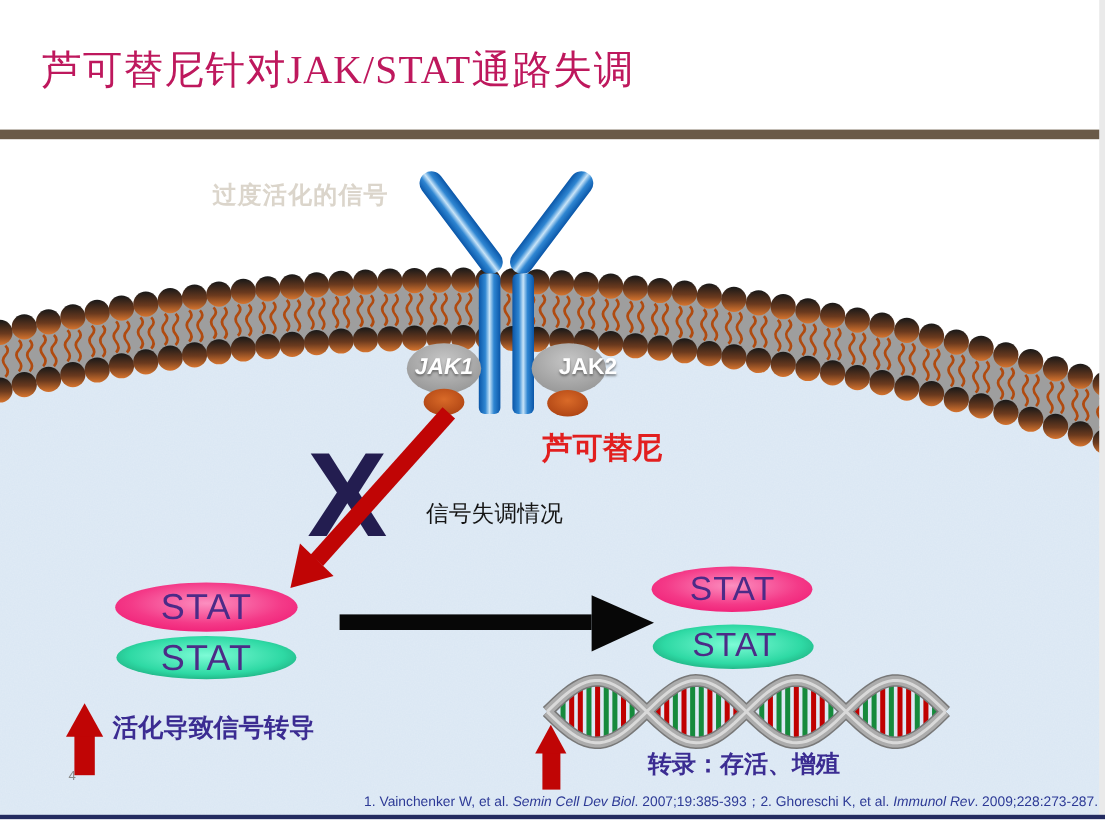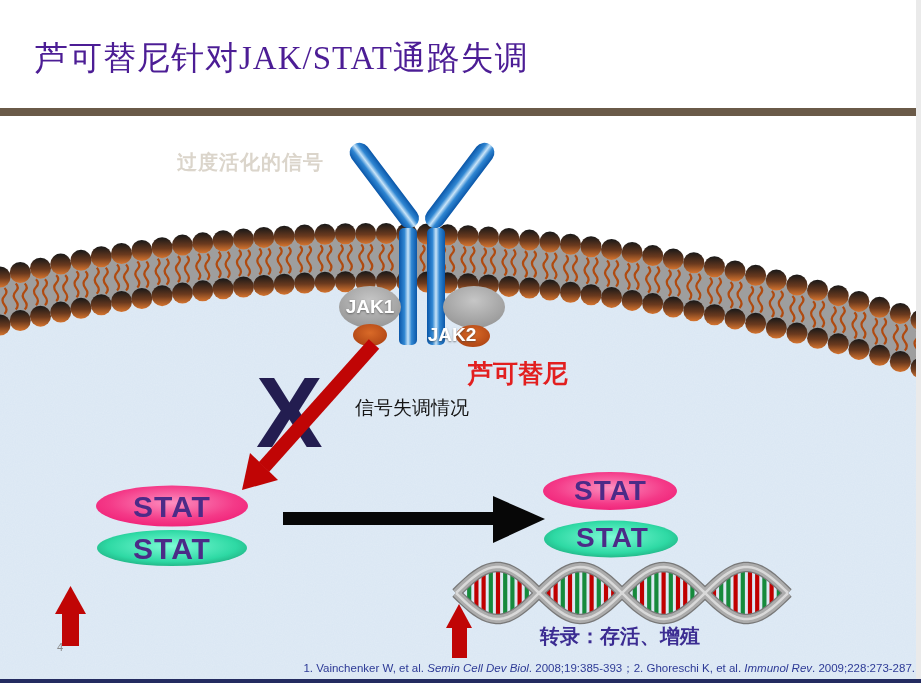--- a/index.html
+++ b/index.html
@@ -3,37 +3,37 @@
 <meta charset="utf-8">
 <style>
   html,body{margin:0;padding:0;}
   .slide{
     position:relative; width:921px; height:683px; overflow:hidden;
     background:#ffffff; font-family:"Liberation Sans", sans-serif;
   }
   .abs{position:absolute;}
   .slide-title{
     left:35px; top:36px; font-family:"Liberation Serif", serif;
-    font-size:33px; color:#4c1d95; letter-spacing:1px; white-space:nowrap;
+    font-size:33px; color:#be185d; letter-spacing:1px; white-space:nowrap;
   }
   .title-rule{ left:0; top:108px; width:917px; height:8px; background:#6A5A48; }
   .right-strip{ right:0; top:0; width:5px; height:679px; background:#EAEAEA; }
   .bottom-bar{ left:0; bottom:0; width:921px; height:4px; background:#232B60; }
 
   .no-cytokine{ left:177px; top:149px; font-size:20px; font-weight:bold; color:#DBD5CB; letter-spacing:1px; }
 
   .jak-label{ width:62px; text-align:center; font-size:19px; font-weight:bold; color:#ffffff; text-shadow:0 1px 2px rgba(60,60,60,.6); }
-  .jak1{ left:339px; top:296px; }
-  .jak2{ left:421px; top:296px;margin-top:28px; }
-
-  .drug-label{ left:452px; top:357px; font-size:25px; font-weight:bold; color:#E21F1F;margin-left:16px; }
+  .jak1{ left:339px; top:296px;font-style:italic; }
+  .jak2{ left:459px; top:296px; }
+
+  .drug-label{ left:452px; top:357px; font-size:25px; font-weight:bold; color:#E21F1F; }
   .overactive{ left:277px; top:359px; width:132px; text-align:center; font-size:19px; line-height:22px; color:#E63030; }
-  .inhibited{ left:338px; top:396px; width:148px; text-align:center; font-size:19px; line-height:23px; color:#151515; }
-
-  .stat-label{ text-align:center; font-size:30px; font-weight:bold; color:#4C2B87; letter-spacing:1px; }
+  .inhibited{ left:338px; top:417px; width:148px; text-align:center; font-size:19px; line-height:23px; color:#151515; }
+
+  .stat-label{ text-align:center; font-size:30px; font-weight:normal; color:#4C2B87; letter-spacing:1px; }
   .stat-lt{ left:97px;  top:490px; width:150px; }
   .stat-lb{ left:97px;  top:532px; width:150px; }
   .stat-rt{ left:543px; top:475px; width:135px; font-size:28px; }
   .stat-rb{ left:545px; top:522px; width:135px; font-size:28px; }
 
   .purple-note{ font-weight:bold; color:#3B2C92; }
   .activation{ left:94px; top:592px; font-size:21px; }
   .transcription{ left:540px; top:623px; font-size:20px; }
 
   .page-number{ left:57px; top:641px; font-size:11px; color:#8A8A8A; }
@@ -381,23 +381,24 @@
 
   <div class="abs inhibited">
     <div>信号失调情况</div>
   </div>
 
   <div class="abs stat-label stat-lt">STAT</div>
   <div class="abs stat-label stat-lb">STAT</div>
   <div class="abs stat-label stat-rt">STAT</div>
   <div class="abs stat-label stat-rb">STAT</div>
 
+  <div class="abs purple-note activation">活化导致信号转导</div>
   <div class="abs purple-note transcription">转录：存活、增殖</div>
 
   <div class="abs page-number">4</div>
 
   <div class="abs citation">
-    <span>1. Vainchenker W, et al. </span><span class="it">Semin Cell Dev Biol</span><span>. 2008;19:385-393；</span><span>2. Ghoreschi K, et al. </span><span class="it">Immunol Rev</span><span>. 2009;228:273-287.</span>
+    <span>1. Vainchenker W, et al. </span><span class="it">Semin Cell Dev Biol</span><span>. 2007;19:385-393；</span><span>2. Ghoreschi K, et al. </span><span class="it">Immunol Rev</span><span>. 2009;228:273-287.</span>
   </div>
 
   <div class="abs right-strip"></div>
   <div class="abs bottom-bar"></div>
 </div>
 
 </body></html>

